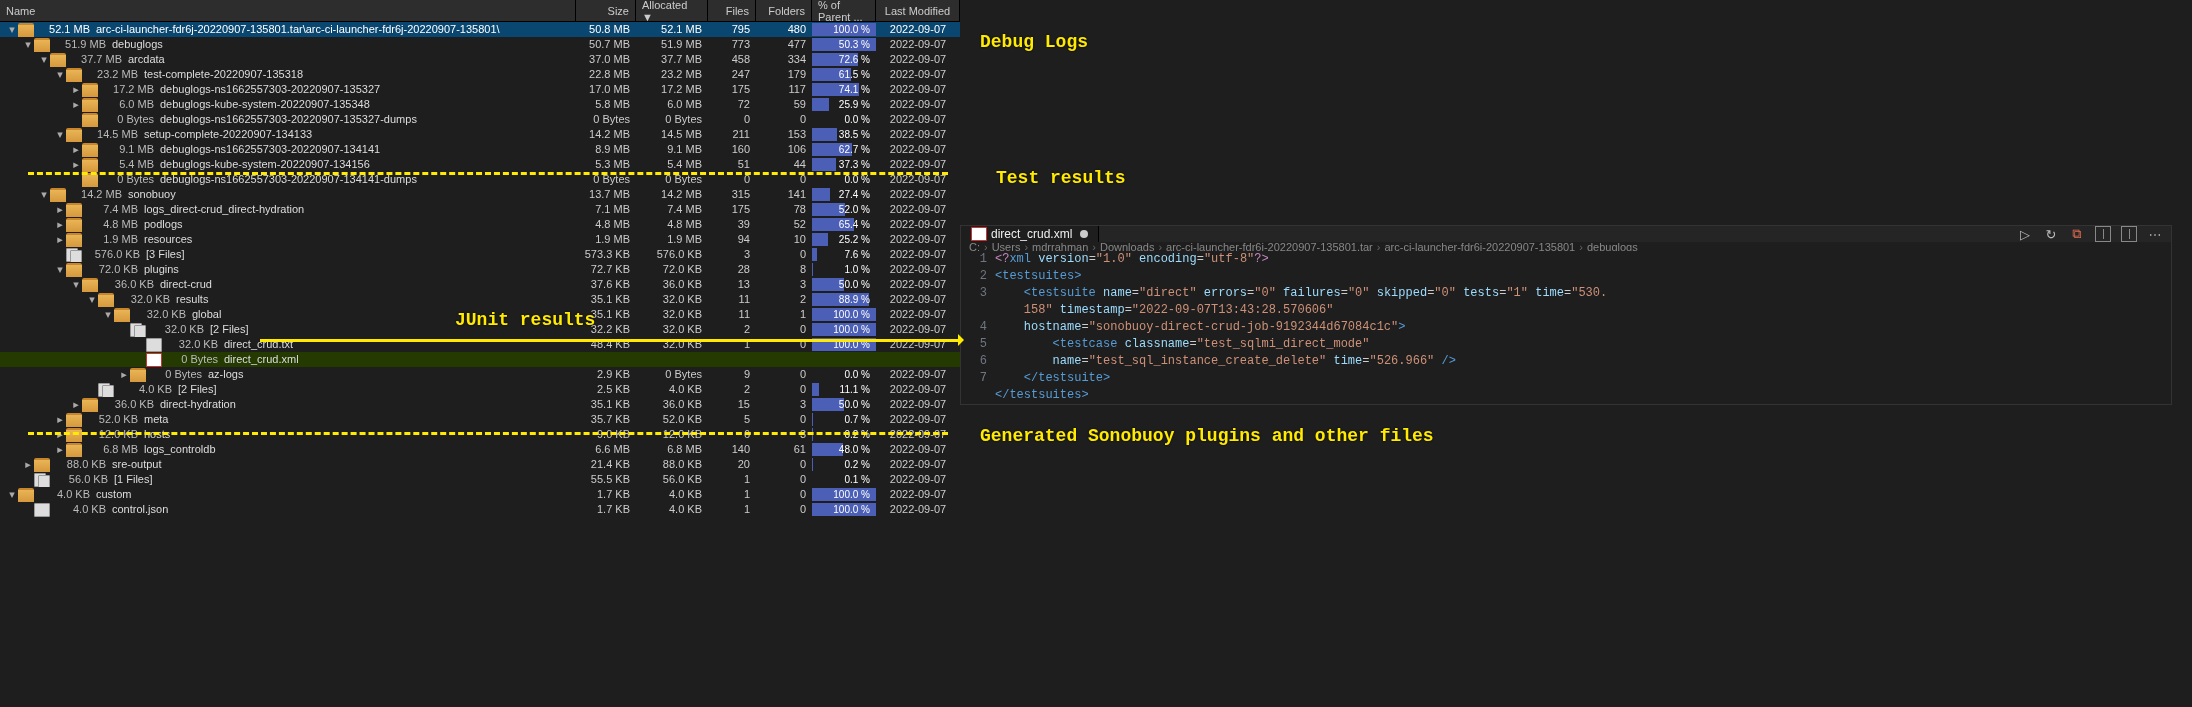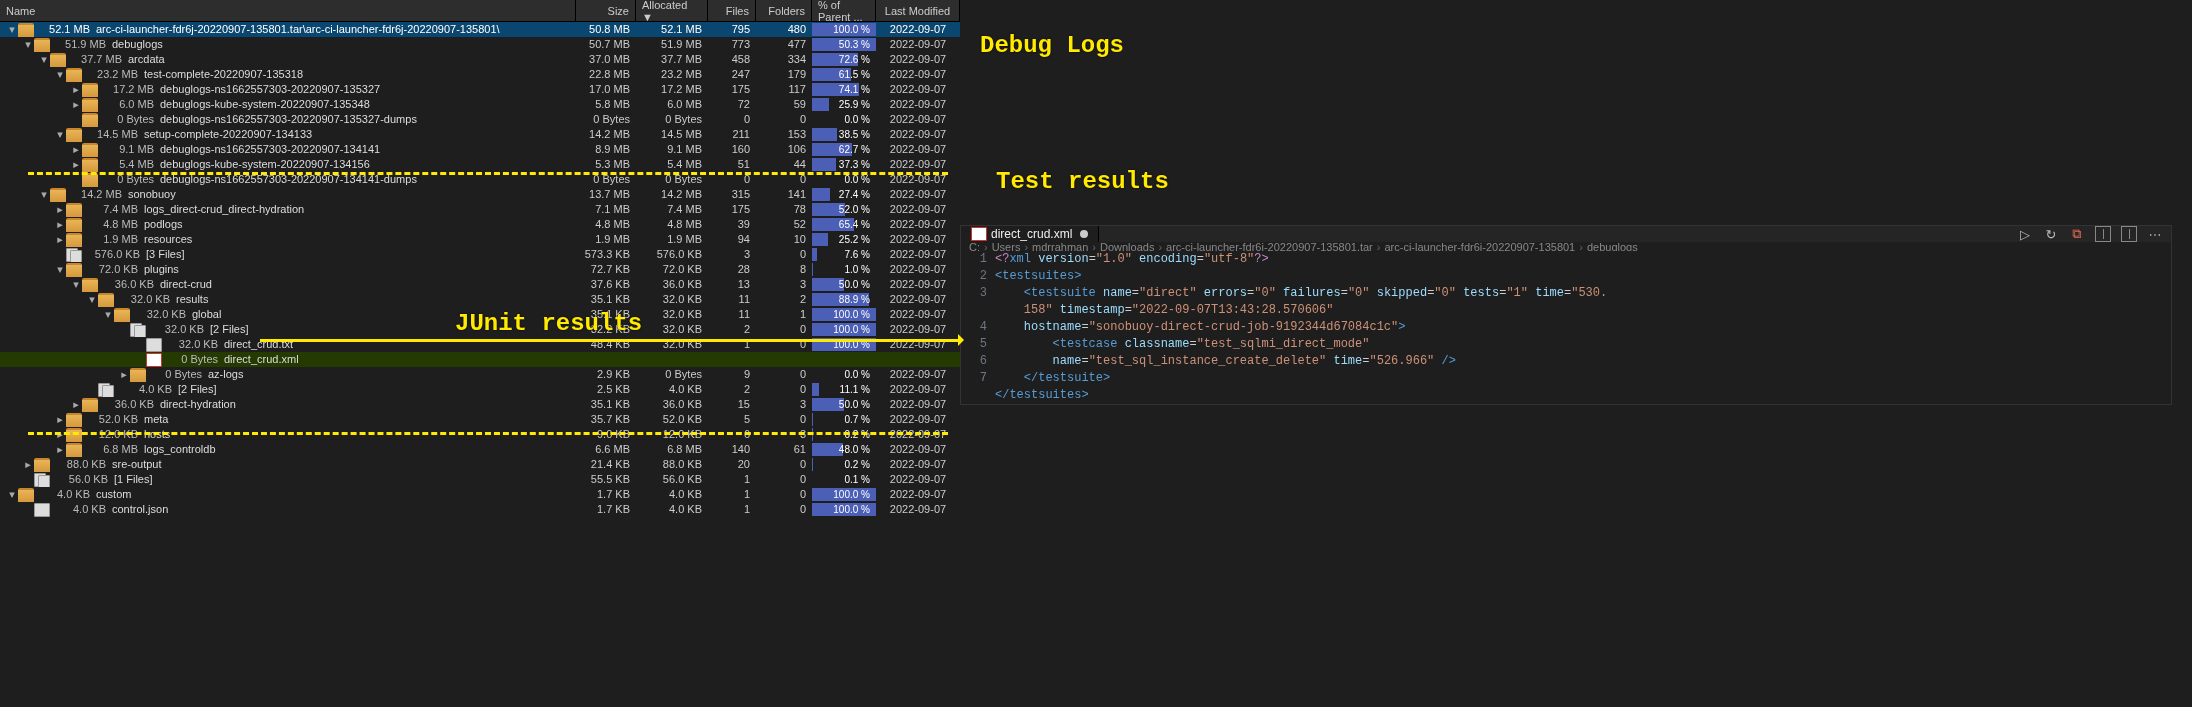--- a/index.html
+++ b/index.html
@@ -41,21 +41,21 @@
   .c-alloc-v{width:72px;text-align:right}
   .c-files-v{width:48px;text-align:right}
   .c-fold-v{width:56px;text-align:right}
   .c-par-v{width:64px;text-align:right;position:relative;padding:0 4px}
   .c-mod-v{width:84px;text-align:center}
   .pbar{position:absolute;left:0;top:1px;bottom:1px;background:#4a5fb5;z-index:0}
   .ptxt{position:relative;z-index:1;color:#fff;font-size:10px}
   .sel{background:#094771;color:#fff}
   .sel .fn,.sel .sz,.sel .cell{color:#fff}
   
-  .ann{position:absolute;font-family:"Consolas","Courier New",monospace;font-size:24px;color:#ffea00;font-weight:bold;z-index:20;text-shadow:0 0 2px #000}
+  .ann{position:absolute;font-family:"Consolas","Courier New",monospace;font-size:18px;color:#ffea00;font-weight:bold;z-index:20;text-shadow:0 0 2px #000}
   .ann-junit{left:455px;top:310px}
   .dash{position:absolute;border-top:3px dashed #ffea00;z-index:18}
   .dash1{left:28px;right:-620px;top:172px;width:920px}
   .dash2{left:28px;right:-620px;top:432px;width:920px}
   .solidarrow{position:absolute;height:3px;background:#ffea00;z-index:18}
   .solidarrow::after{content:"";position:absolute;right:-10px;top:-5px;border:6px solid transparent;border-left-color:#ffea00}
   .arrow-junit{left:260px;top:339px;width:700px}
   
   .editor{position:absolute;left:960px;top:225px;right:20px;height:180px;background:#1e1e1e;border:1px solid #333;display:flex;flex-direction:column}
   .etabs{display:flex;align-items:center;height:26px;background:#252526}
@@ -557,20 +557,21 @@
 
     <div class="dash dash1"></div>
     <div class="dash dash2"></div>
     <div class="solidarrow arrow-junit"></div>
     <div class="ann ann-junit">JUnit results</div>
   </div>
 
   <div class="right">
     <div class="ann" style="left:20px;top:32px">Debug Logs</div>
     <div class="ann" style="left:36px;top:168px">Test results</div>
+    <div class="ann" style="left:20px;top:426px">Generated Sonobuoy plugins and other files</div>
   </div>
 
   <div class="editor">
     <div class="etabs">
       <div class="etab">
         <span class="icon xml"></span>
         <span>direct_crud.xml</span>
         <span class="dot"></span>
       </div>
       <div class="etoolbar">

